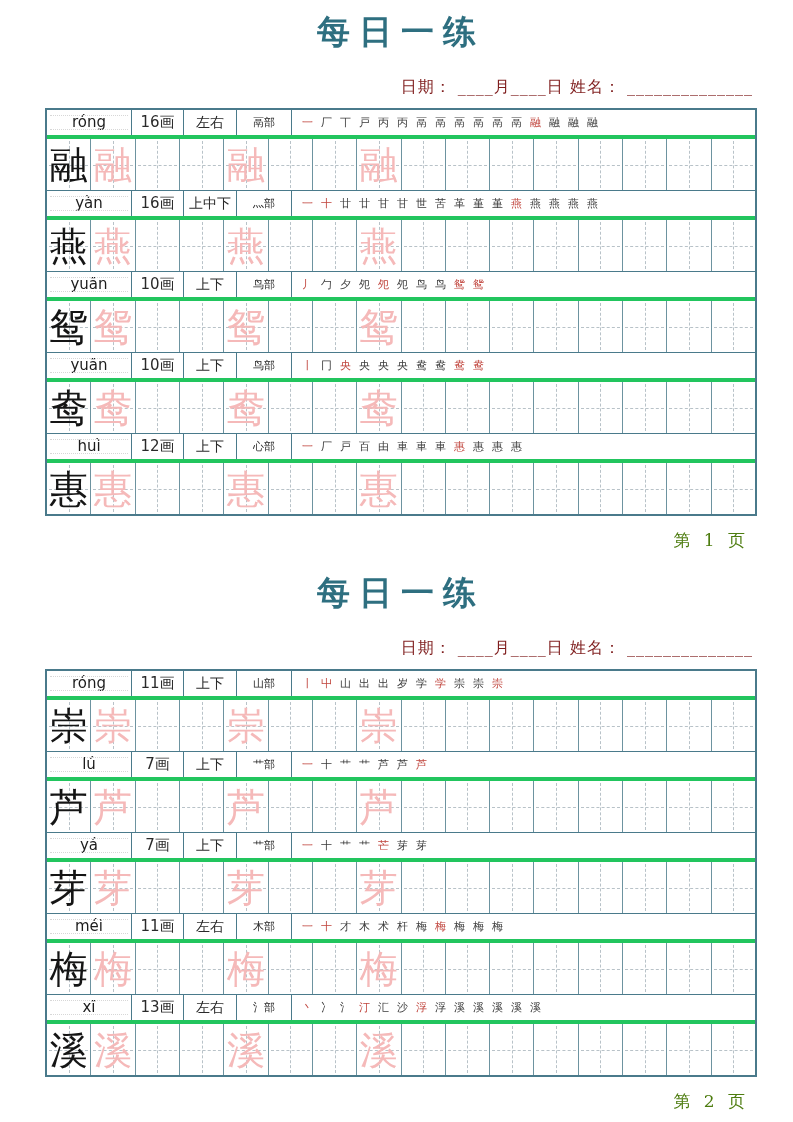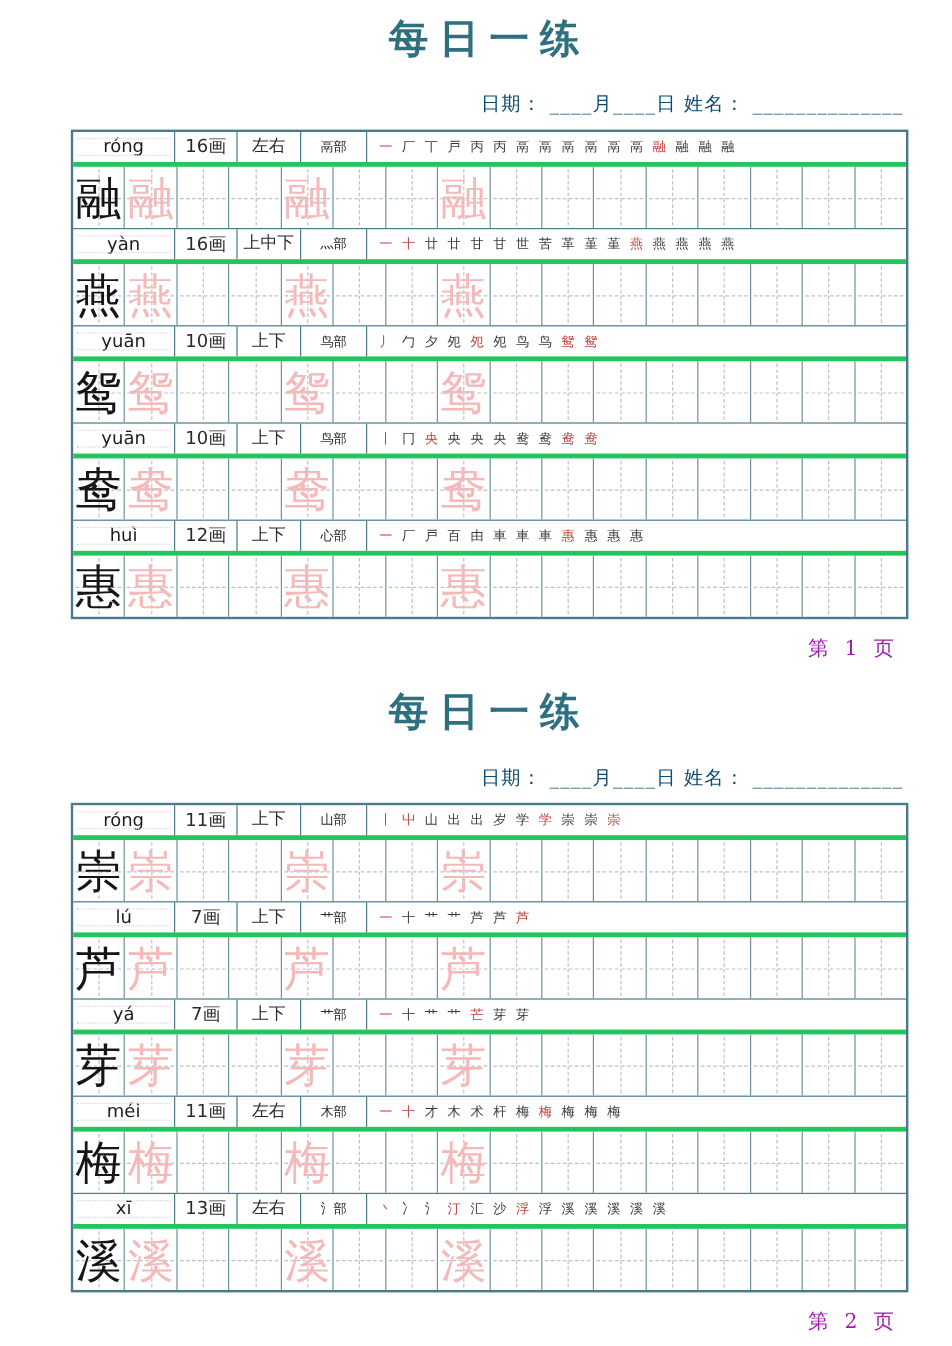--- a/index.html
+++ b/index.html
@@ -1,21 +1,21 @@
 <!DOCTYPE html>
 <html><head>
 <meta charset="utf-8">
 <style>
   html,body{margin:0;padding:0;background:#ffffff;}
   body{width:793px;height:1122px;overflow:hidden;
        font-family:"DejaVu Sans","Liberation Sans",sans-serif;}
-  .page{height:561px;box-sizing:border-box;position:relative;overflow:hidden;margin-left:14px;}
+  .page{height:561px;box-sizing:border-box;position:relative;overflow:hidden;}
   .title{text-align:center;padding-top:11px;font-family:"DejaVu Serif","Liberation Serif",serif;
          font-weight:bold;font-size:33px;color:#2e6f80;letter-spacing:9px;text-indent:9px;line-height:42px;}
-  .dateline{text-align:right;padding:24px 40px 0 0;color:#0c4a6e;font-size:16px;
+  .dateline{text-align:right;padding:24px 40px 0 0;color:#7f1d1d;font-size:16px;
             font-family:"DejaVu Serif","Liberation Serif",serif;letter-spacing:1px;}
   .table{margin:10px 36px 0 45px;border:2px solid #4a7a8b;background:#fff;}
   .group-header{display:flex;height:25px;line-height:25px;border-bottom:4px solid #22c55e;
                 font-size:12px;color:#2a2a2a;}
   .hc{border-right:1px solid #4a7a8b;text-align:center;box-sizing:border-box;position:relative;overflow:hidden;}
   .hc.pinyin{width:85px;font-size:15px;font-family:"DejaVu Sans","Liberation Sans",sans-serif;color:#1c1c1c;}
   .hc.pinyin::before,.hc.pinyin::after{content:"";position:absolute;left:3px;right:3px;border-top:1px dotted #d7d7d7;}
   .hc.pinyin::before{top:5px;}
   .hc.pinyin::after{bottom:5px;}
   .hc.strokes{width:52px;font-size:15px;}
@@ -28,21 +28,21 @@
   .prow{display:flex;height:51px;border-bottom:1px solid #4a7a8b;}
   .group:last-child .prow{border-bottom:none;}
   .cell{flex:1;position:relative;border-right:1px solid #6d93a0;}
   .cell:last-child{border-right:none;}
   .cell::before{content:"";position:absolute;left:50%;top:2px;bottom:2px;border-left:1px dashed #b8c2c8;}
   .cell::after{content:"";position:absolute;top:50%;left:2px;right:2px;border-top:1px dashed #b8c2c8;}
   .ch{position:absolute;inset:0;z-index:1;display:flex;align-items:center;justify-content:center;
       font-family:"DejaVu Serif","Liberation Serif",serif;font-size:38px;line-height:1;}
   .ch.black{color:#151515;}
   .ch.trace{color:#f5b9b9;}
-  .footer{text-align:right;padding:13px 44px 0 0;color:#a21caf;font-size:17px;
+  .footer{text-align:right;padding:13px 44px 0 0;color:#4d7c0f;font-size:17px;
           font-family:"DejaVu Serif","Liberation Serif",serif;letter-spacing:4px;}
 </style>
 </head>
 <body>
 
 <div id="pages-root">
     <div class="page">
       <div class="title">每日一练</div>
       <div class="dateline">日期： ____月____日  姓名： ______________</div>
       <div class="table">

